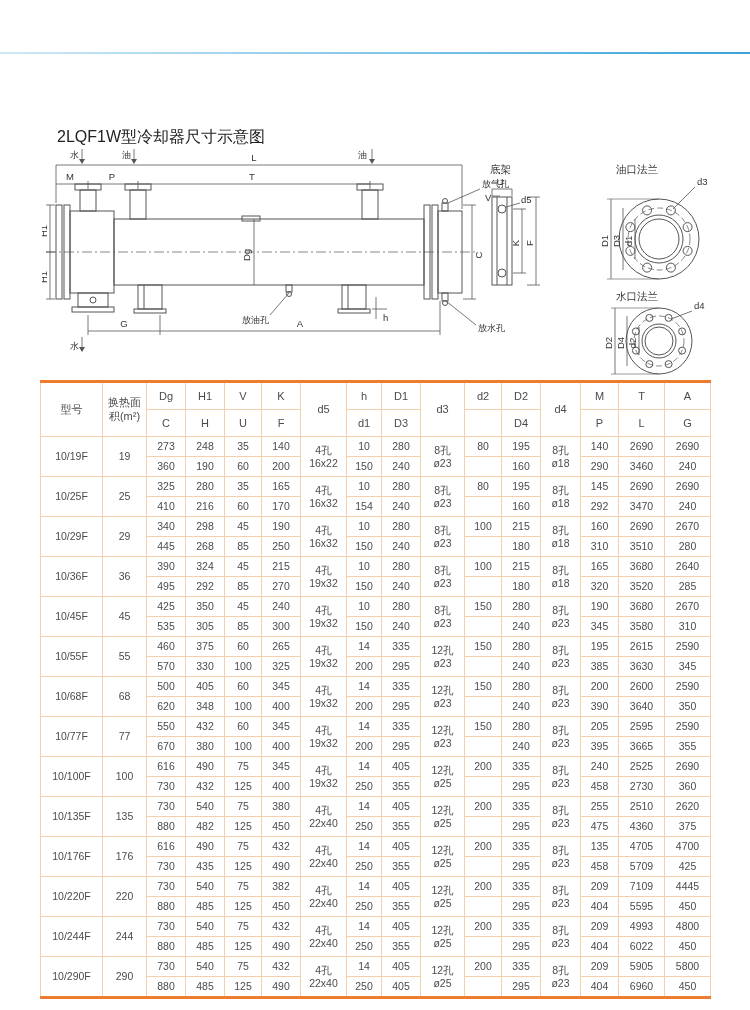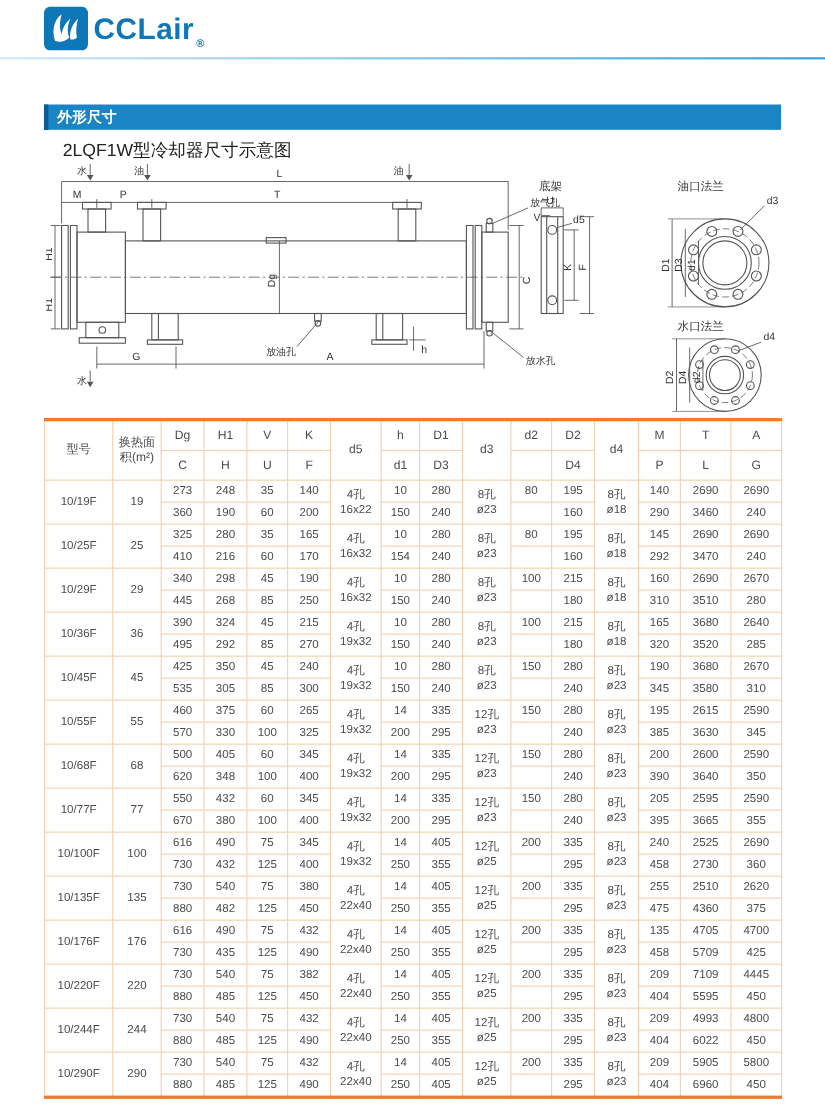--- a/index.html
+++ b/index.html
@@ -36,34 +36,22 @@
   
   .footer-page{position:absolute;left:0;top:984px;width:750px;text-align:center;font-size:12.5px;color:#333;}
   .tri{color:#f08300;font-size:10px;margin-right:6px;}
   .copyright{position:absolute;right:40px;top:1044px;font-size:17px;font-weight:bold;color:#332d28;}
 </style>
 </head>
 <body>
 
 <div id="page">
 
-  <div class="logo">
-    <svg width="40" height="40" viewBox="0 0 40 40">
-      <rect x="0" y="0" width="40" height="40" rx="6" fill="#0d77b8"></rect>
-      <path d="M10 31 C7 22 9 12 16 7 C14 15 14 20 16 25 C17 20 19 15 24 11 C21 18 21 23 23 28 C19 32 14 33 10 31 Z" fill="#ffffff"></path>
-      <path d="M24 30 C23 24 25 16 31 11 C29 18 29 24 30 28 C28 30 26 30 24 30 Z" fill="#ffffff"></path>
-    </svg>
-    <span class="logo-word">CCLair</span>
-      <span class="logo-reg">®</span>
-  </div>
   <div class="header-line"></div>
 
-  <div class="section-bar">
-    <div class="section-title">外形尺寸</div>
-  </div>
 
   <div class="caption">2LQF1W型冷却器尺寸示意图</div>
 
   <div class="figure">
   <svg width="700" height="232" viewBox="0 0 700 232">
     <g stroke="#555" stroke-width="1" fill="none">
 
       <line x1="4" y1="107" x2="436" y2="107" stroke-dasharray="10 3 2 3" stroke-width="0.7"></line>
 
       <g>

